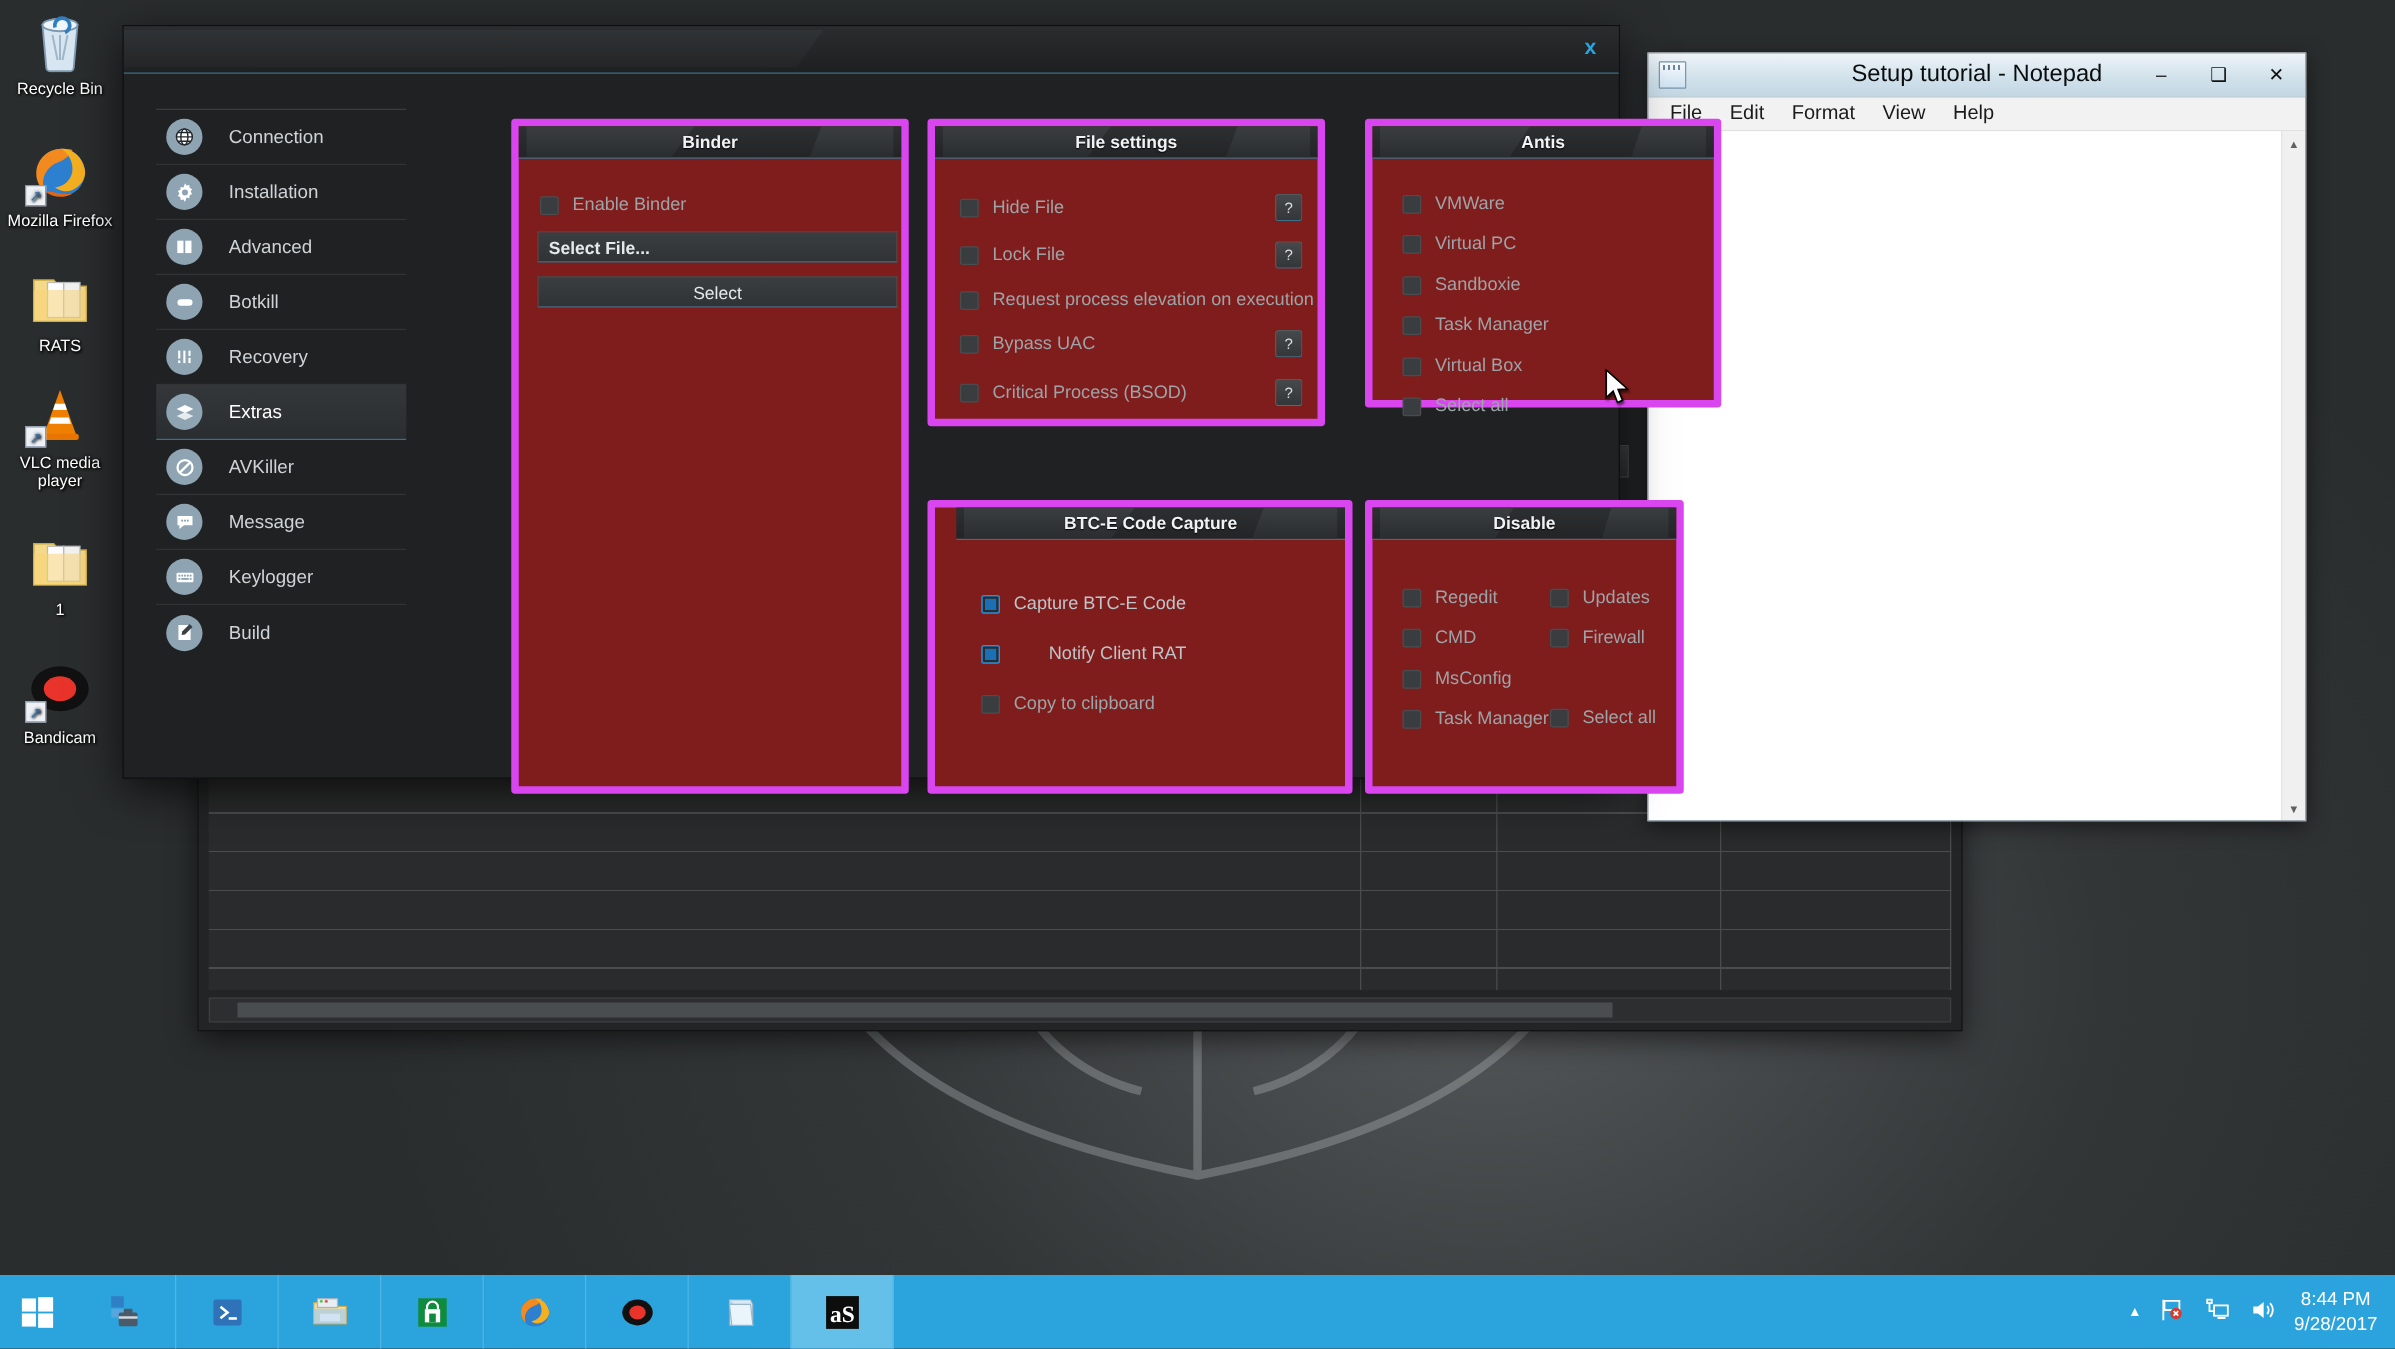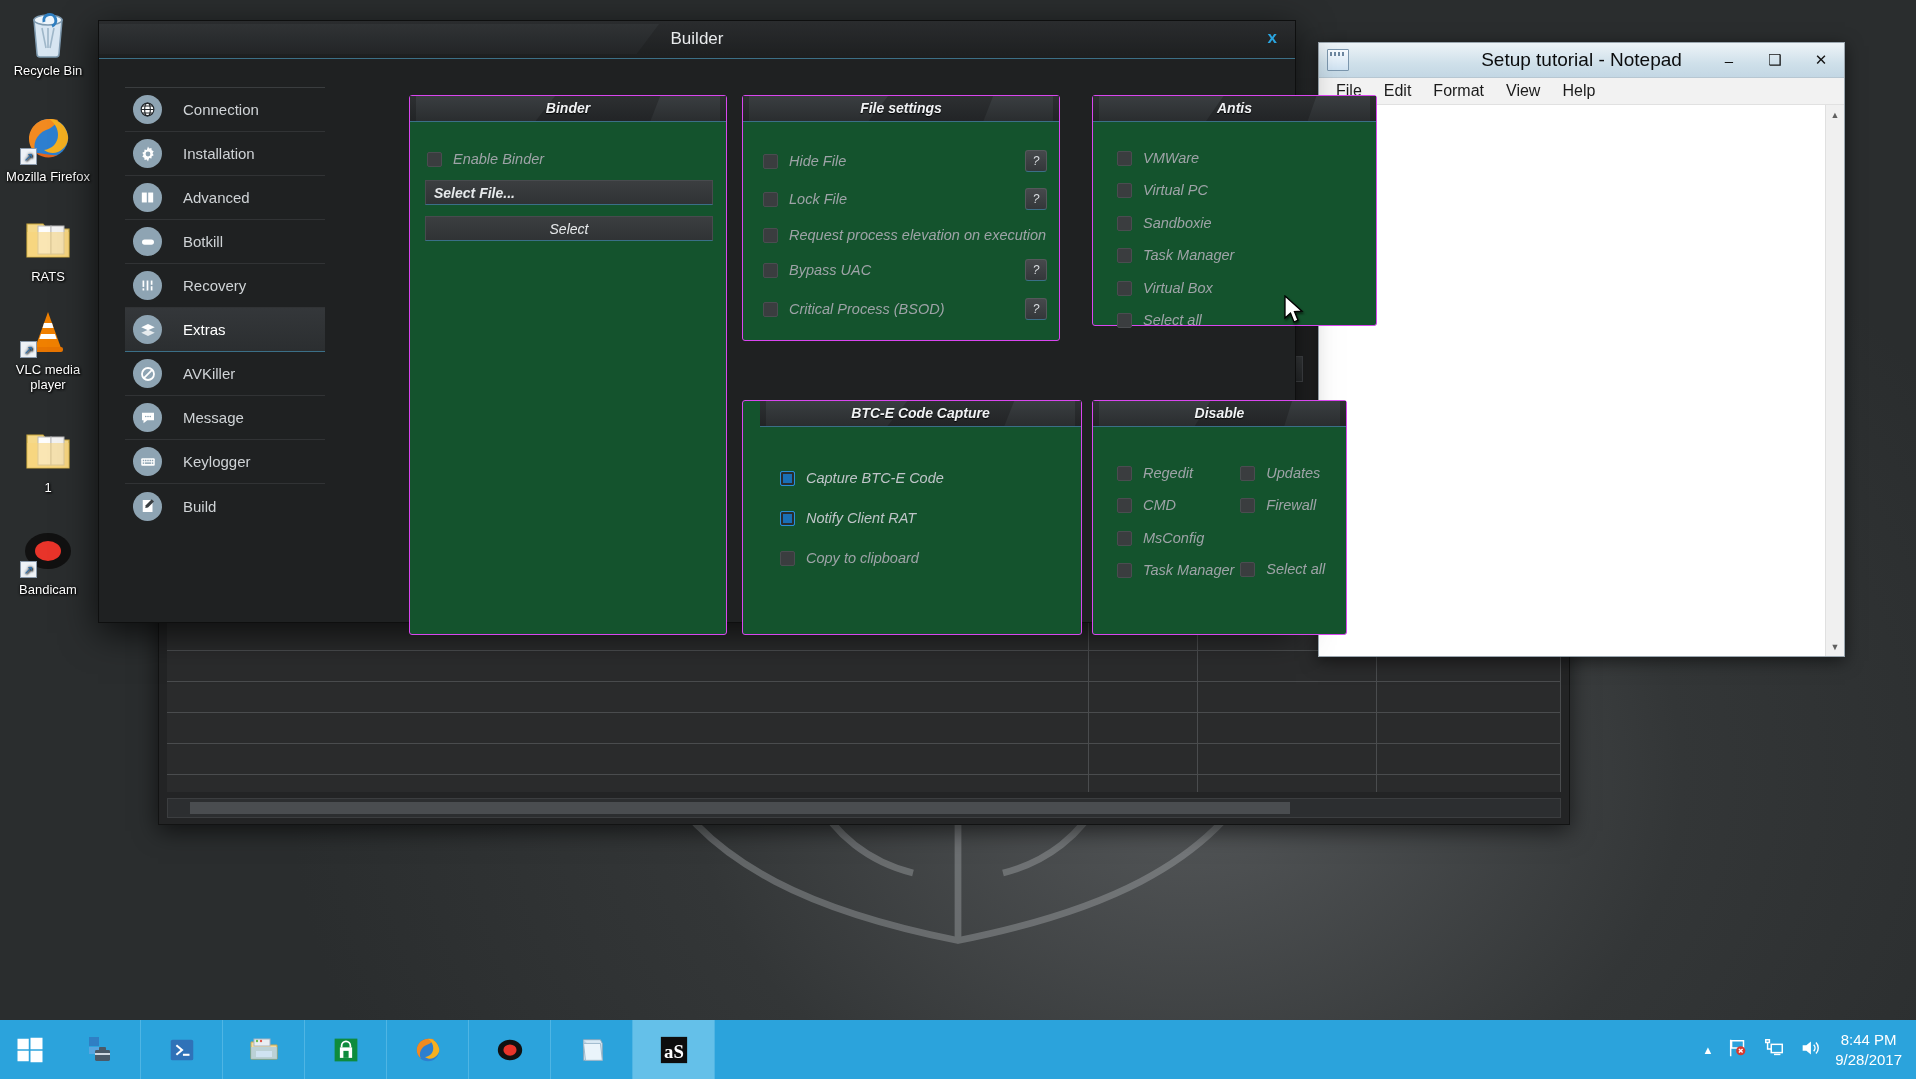--- a/index.html
+++ b/index.html
@@ -225,24 +225,23 @@
     color: #22272b; flex: none;
   }
   .side-item .slabel {
     margin-left: 21px; color: #cfd3d6; font-size: 15px;
   }
   .side-item.active .slabel { color: #ffffff; }
 
   
   .panel {
     position: absolute;
-    background: #14532d;
-    border: 1px solid #d946ef;
+    background: #7f1d1d;
+    border: 6px solid #d946ef;
     border-radius: 3px;
-    font-style: italic;
   }
   .panel > .phead {
     position: relative; height: 26px;
     background: linear-gradient(#2d3032, #222426);
     border-bottom: 1px solid #3b6f87;
   }
   .panel > .phead .sl {
     position: absolute; left: 6px; top: 0; height: 100%; width: 44%;
     background: linear-gradient(#3a3e41, #2a2d2f);
     clip-path: polygon(0 0, 100% 0, 86% 100%, 0 100%);
@@ -480,21 +479,20 @@
         <div class="arrow">▲</div>
         <div class="thumb"></div>
         <div class="arrow">▼</div>
       </div>
     </div>
   </div>
 
   <div class="window" id="builder">
     <div class="btitle">
       <div class="slant"></div>
-      <div class="ttl">Builder</div>
       <div class="xbtn">x</div>
     </div>
 
     <div class="bbody">
 
       <div id="bsidebar">
 
         <div class="side-item">
           <div class="sico">
             <svg viewBox="0 0 24 24" width="17" height="17" fill="none" stroke="#22272b" stroke-width="1.6">
@@ -695,21 +693,21 @@
       <div class="panel" style="left:643px; top:341px; width:340px; height:235px;padding-left:17px;">
         <div class="phead">
           <div class="sl"></div>
           <div class="sr"></div>
           <div class="ptxt">BTC-E Code Capture</div>
         </div>
         <div class="cbrow" style="margin:43px 0 0 20px;">
           <div class="cb on"></div>
           <span class="cblabel">Capture BTC-E Code</span>
         </div>
-        <div class="cbrow" style="margin:24px 0 0 20px;">
+        <div class="cbrow" style="margin:24px 0 0 20px;gap:28px;">
           <div class="cb on"></div>
           <span class="cblabel">Notify Client RAT</span>
         </div>
         <div class="cbrow dim" style="margin:24px 0 0 20px;">
           <div class="cb"></div>
           <span class="cblabel">Copy to clipboard</span>
         </div>
       </div>
 
       <div class="panel" style="left:993px; top:341px; width:255px; height:235px;">

